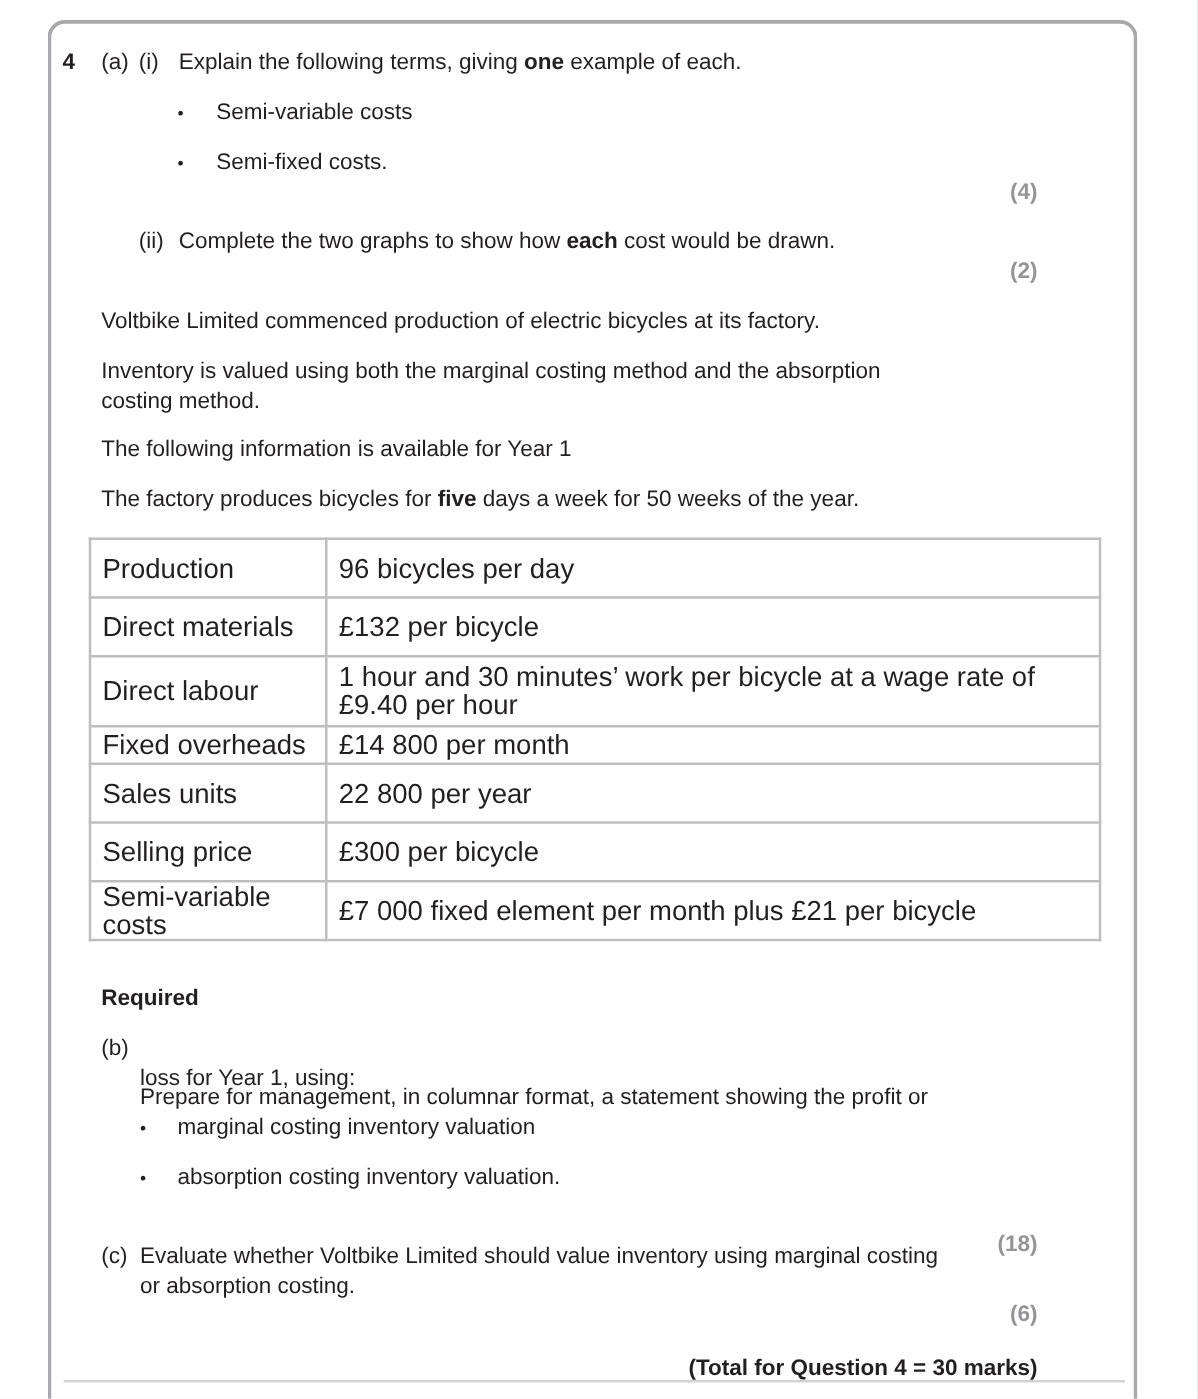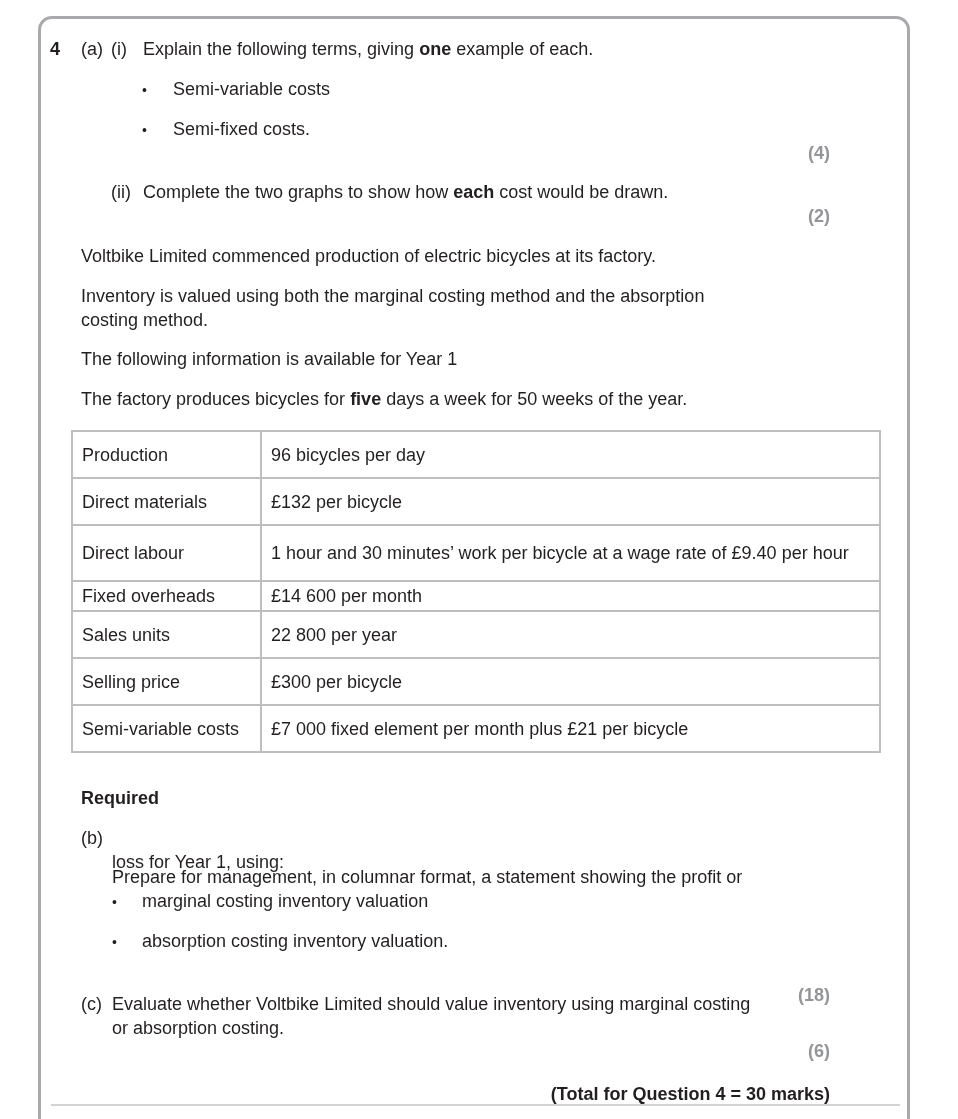--- a/index.html
+++ b/index.html
@@ -5,21 +5,21 @@
   html, body { margin: 0; padding: 0; background: #ffffff; }
   body { width: 958px; height: 1119px; position: relative; overflow: hidden;
          font-family: "Liberation Sans", sans-serif; color: #231f20; font-size: 18px; }
   .frame { position: absolute; left: 38px; top: 16px; width: 872px; height: 1120px;
            border: 3px solid #a7a9ac; border-bottom: none; border-radius: 14px 14px 0 0; box-sizing: border-box; }
   .t { position: absolute; white-space: nowrap; line-height: 22px; }
   b { font-weight: bold; }
   .marks { position: absolute; color: #939598; font-weight: bold; text-align: right; width: 60px; }
   .bullet { position: absolute; font-size: 14px; }
   table.info { position: absolute; left: 71px; top: 430px; width: 810px; border-collapse: collapse; }
-  table.info td { border: 2px solid #bcbec0; padding: 0 9px; font-size: 18px; line-height: 22px; vertical-align: middle; }
+  table.info td { border: 2px solid #bcbec0; padding: 0 9px; font-size: 22px; line-height: 22px; vertical-align: middle; }
   table.info td.k { width: 169px; }
   .bottom-rule { position: absolute; left: 51px; top: 1104px; width: 849px; height: 2px; background: #d1d3d4; }
 </style>
 </head>
 <body>
 
 <div class="frame"></div>
 
 <div class="t" style="left:50px;top:38px;font-weight:bold;">4</div>
 <div class="t" style="left:81px;top:38px;">(a)</div>
@@ -51,21 +51,21 @@
   <tr style="height:47px;">
         <td class="k">Direct materials</td>
         <td>£132 per bicycle</td>
       </tr>
   <tr style="height:56px;">
         <td class="k">Direct labour</td>
         <td style="white-space:normal;padding-right:24px;">1 hour and 30 minutes’ work per bicycle at a wage rate of £9.40 per hour</td>
       </tr>
   <tr style="height:30px;">
         <td class="k">Fixed overheads</td>
-        <td>£14 600 per month</td>
+        <td>£14 800 per month</td>
       </tr>
   <tr style="height:47px;">
         <td class="k">Sales units</td>
         <td>22 800 per year</td>
       </tr>
   <tr style="height:47px;margin-left:30px;">
         <td class="k">Selling price</td>
         <td>£300 per bicycle</td>
       </tr>
   <tr style="height:47px;">

